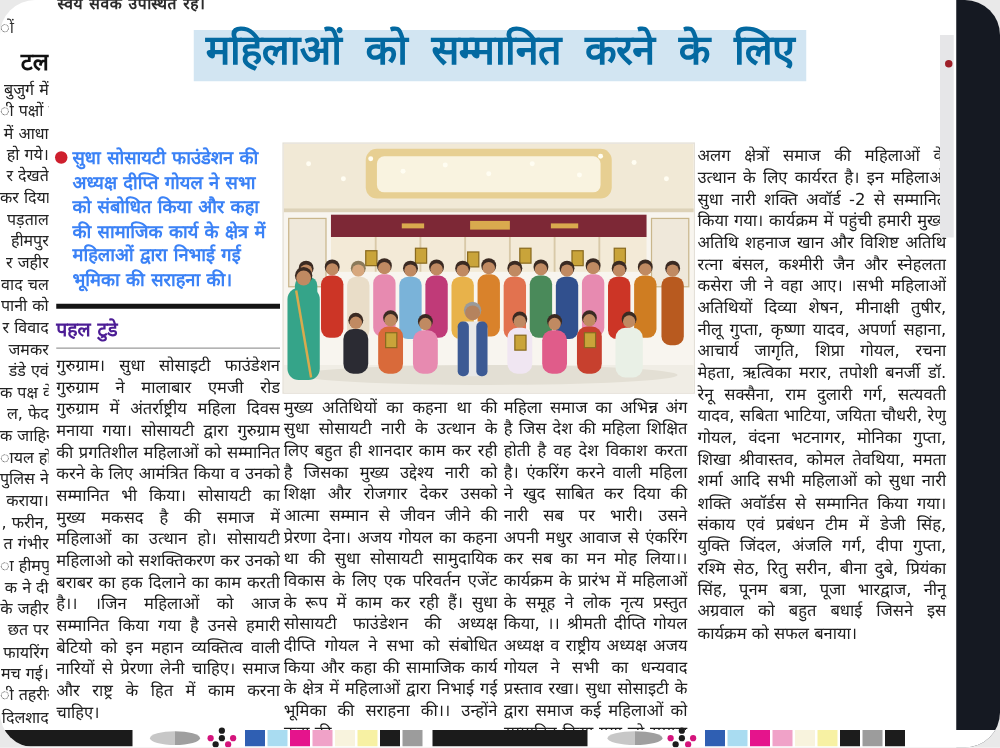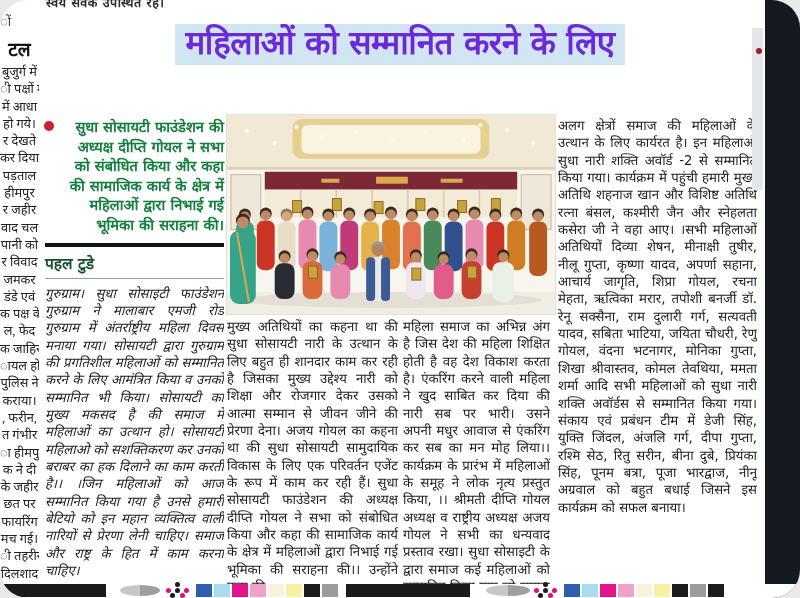--- a/index.html
+++ b/index.html
@@ -7,38 +7,38 @@
     position:relative;width:800px;height:598px;background:#fff;
     overflow:hidden;font-family:"DejaVu Sans","Liberation Sans",sans-serif;
     color:#1c1c1c;
     border-radius:28px;
   }
   
   .top-cut{position:absolute;left:46px;top:-6px;font-size:12.5px;font-weight:bold;color:#2b2b2b;letter-spacing:.5px;}
   .top-frag{position:absolute;left:0;top:12px;font-size:13px;color:#333;}
   
   .left-strip{position:absolute;left:0;top:38px;width:39px;height:542px;overflow:hidden;}
-  .edge-line{font-size:12.8px;line-height:17.3px;text-align:center;white-space:nowrap;color:#222;font-family:Liberation Serif, serif;}
+  .edge-line{font-size:12.8px;line-height:17.3px;text-align:right;white-space:nowrap;color:#222;}
   .edge-head{font-size:19px;font-weight:bold;line-height:24px;margin-bottom:2px;color:#111;}
   
   .headline{position:absolute;left:42px;top:24px;width:716px;text-align:center;}
-  .hl-line{display:block;line-height:1.12;font-weight:bold;color:#6d28d9;letter-spacing:-.5px;}
+  .hl-line{display:block;line-height:1.12;font-weight:bold;color:#0369a1;letter-spacing:-.5px;font-family:Liberation Mono, monospace;}
   .hl-line span{background:var(--headline_highlight);padding:1px 10px 3px;display:inline-block;}
   .hl1{font-size:33px;margin-bottom:2px;}
   .hl2{font-size:35px;}
   
   .col1{position:absolute;left:45px;top:117px;width:179px;}
-  .lede{position:relative;font-size:14.6px;font-weight:bold;line-height:19.6px;padding-left:13px;color:#15803d;text-align:right;}
+  .lede{position:relative;font-size:14.6px;font-weight:bold;line-height:19.6px;padding-left:13px;color:#3b82f6;text-align:left;}
   .lede .bullet{position:absolute;left:-1px;top:4px;width:10px;height:10px;border-radius:50%;background:var(--bullet_red);}
   .rule-thick{height:4px;background:#141414;margin:8px 0 0;}
-  .byline{font-size:15.5px;font-weight:bold;padding:5px 0 4px;color:#14532d;}
+  .byline{font-size:15.5px;font-weight:bold;padding:5px 0 4px;color:#4c1d95;}
   .rule-thin{height:1px;background:#9b9b9b;margin:0 0 6px;}
   
   .body-text{font-size:13.2px;line-height:17.35px;text-align:justify;color:#1d1d1d;overflow:hidden;}
-  .b1{height:292px;font-style:italic;}
+  .b1{height:292px;}
   .col2{position:absolute;left:227px;top:318px;width:171px;height:268px;}
   .col3{position:absolute;left:403px;top:318px;width:147px;height:268px;}
   .col4{position:absolute;left:558px;top:117px;width:199px;height:469px;}
   
   .photo{position:absolute;left:226px;top:114px;width:330px;height:201px;border:1px solid #e4e0d8;box-sizing:border-box;background:#f8f5ef;}
   .photo svg{display:block;}
   
   .right-gray{position:absolute;left:752px;top:28px;width:11px;height:162px;background:#e6e6e8;}
   .right-reddot{position:absolute;left:756px;top:48px;width:6px;height:6px;border-radius:50%;background:#9e1f28;}
   .edge-bar{position:absolute;left:765px;top:0;width:35px;height:598px;background:var(--edge_bar);}

